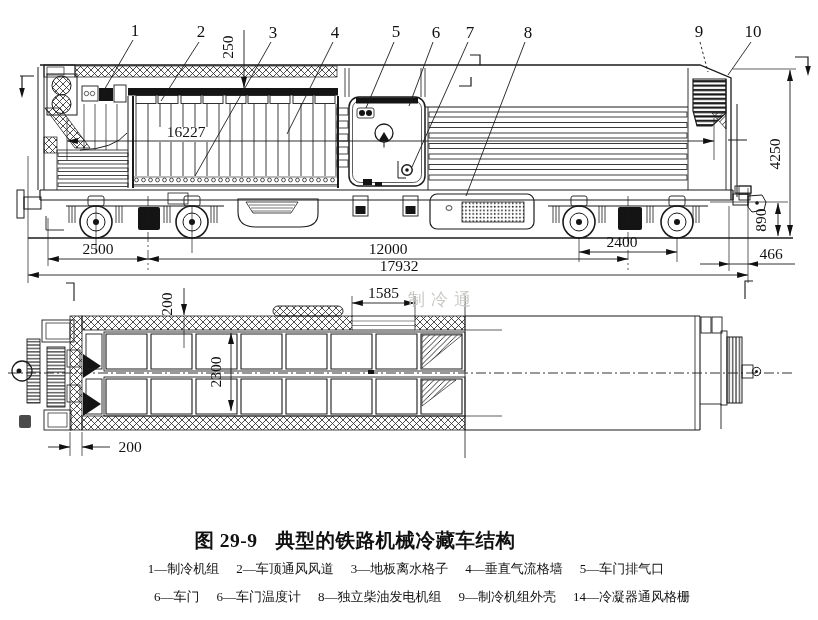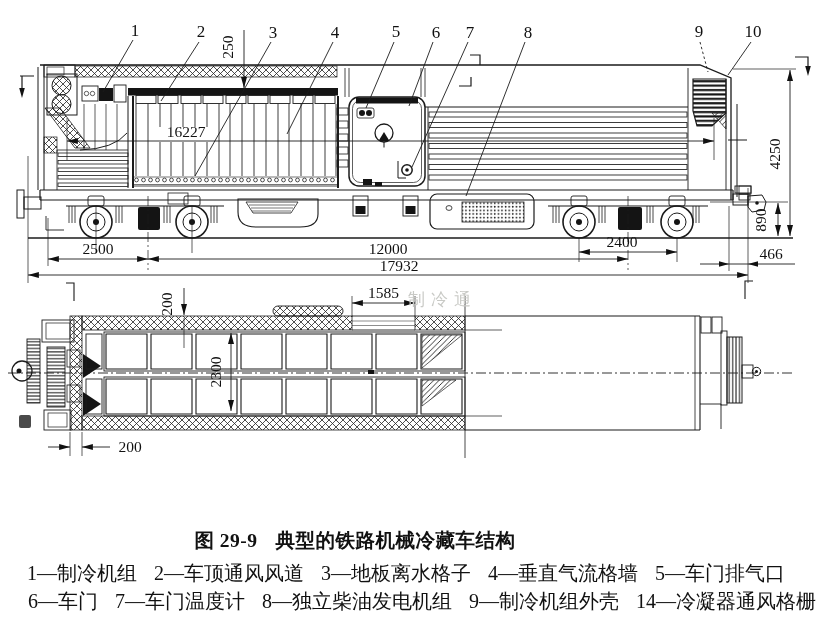--- a/index.html
+++ b/index.html
@@ -7,21 +7,21 @@
          font-family:"Liberation Serif",serif;color:#111;}
   svg{position:absolute;left:0;top:0;display:block;}
   svg text{font-family:"Liberation Serif",serif;fill:#111;}
   text.dt{font-size:15.5px;}
   text.co{font-size:17px;}
   text.wm{font-size:17px;fill:#c9cac6;letter-spacing:6px;}
   .caption{position:absolute;left:0;top:527px;width:818px;text-align:center;
            transform:translateX(-54px);font-weight:700;font-size:19.5px;letter-spacing:.5px;}
   .caption .cap-t{margin-left:18px;}
   .legend-row{position:absolute;left:0;width:812px;display:flex;justify-content:center;
-              column-gap:17px;font-size:20px;white-space:nowrap;}
+              column-gap:17px;font-size:13px;white-space:nowrap;}
   .legend-row.r1{top:560px;}
   .legend-row.r2{top:588px;margin-left:16px;}
 </style>
 </head>
 <body>
 
 <div class="stage">
 <svg width="818" height="515" viewBox="0 0 818 515">
 <defs>
   <pattern id="xh" width="7" height="7" patternUnits="userSpaceOnUse">
@@ -383,18 +383,18 @@
 </div>
 <div class="legend-row r1">
   <span>1—制冷机组</span>
   <span>2—车顶通风风道</span>
   <span>3—地板离水格子</span>
   <span>4—垂直气流格墙</span>
   <span>5—车门排气口</span>
 </div>
 <div class="legend-row r2">
   <span>6—车门</span>
-  <span>7—车门温度计</span>
+  <span>6—车门温度计</span>
   <span>8—独立柴油发电机组</span>
   <span>9—制冷机组外壳</span>
   <span>14—冷凝器通风格栅</span>
 </div>
 </div>
 
 </body></html>

